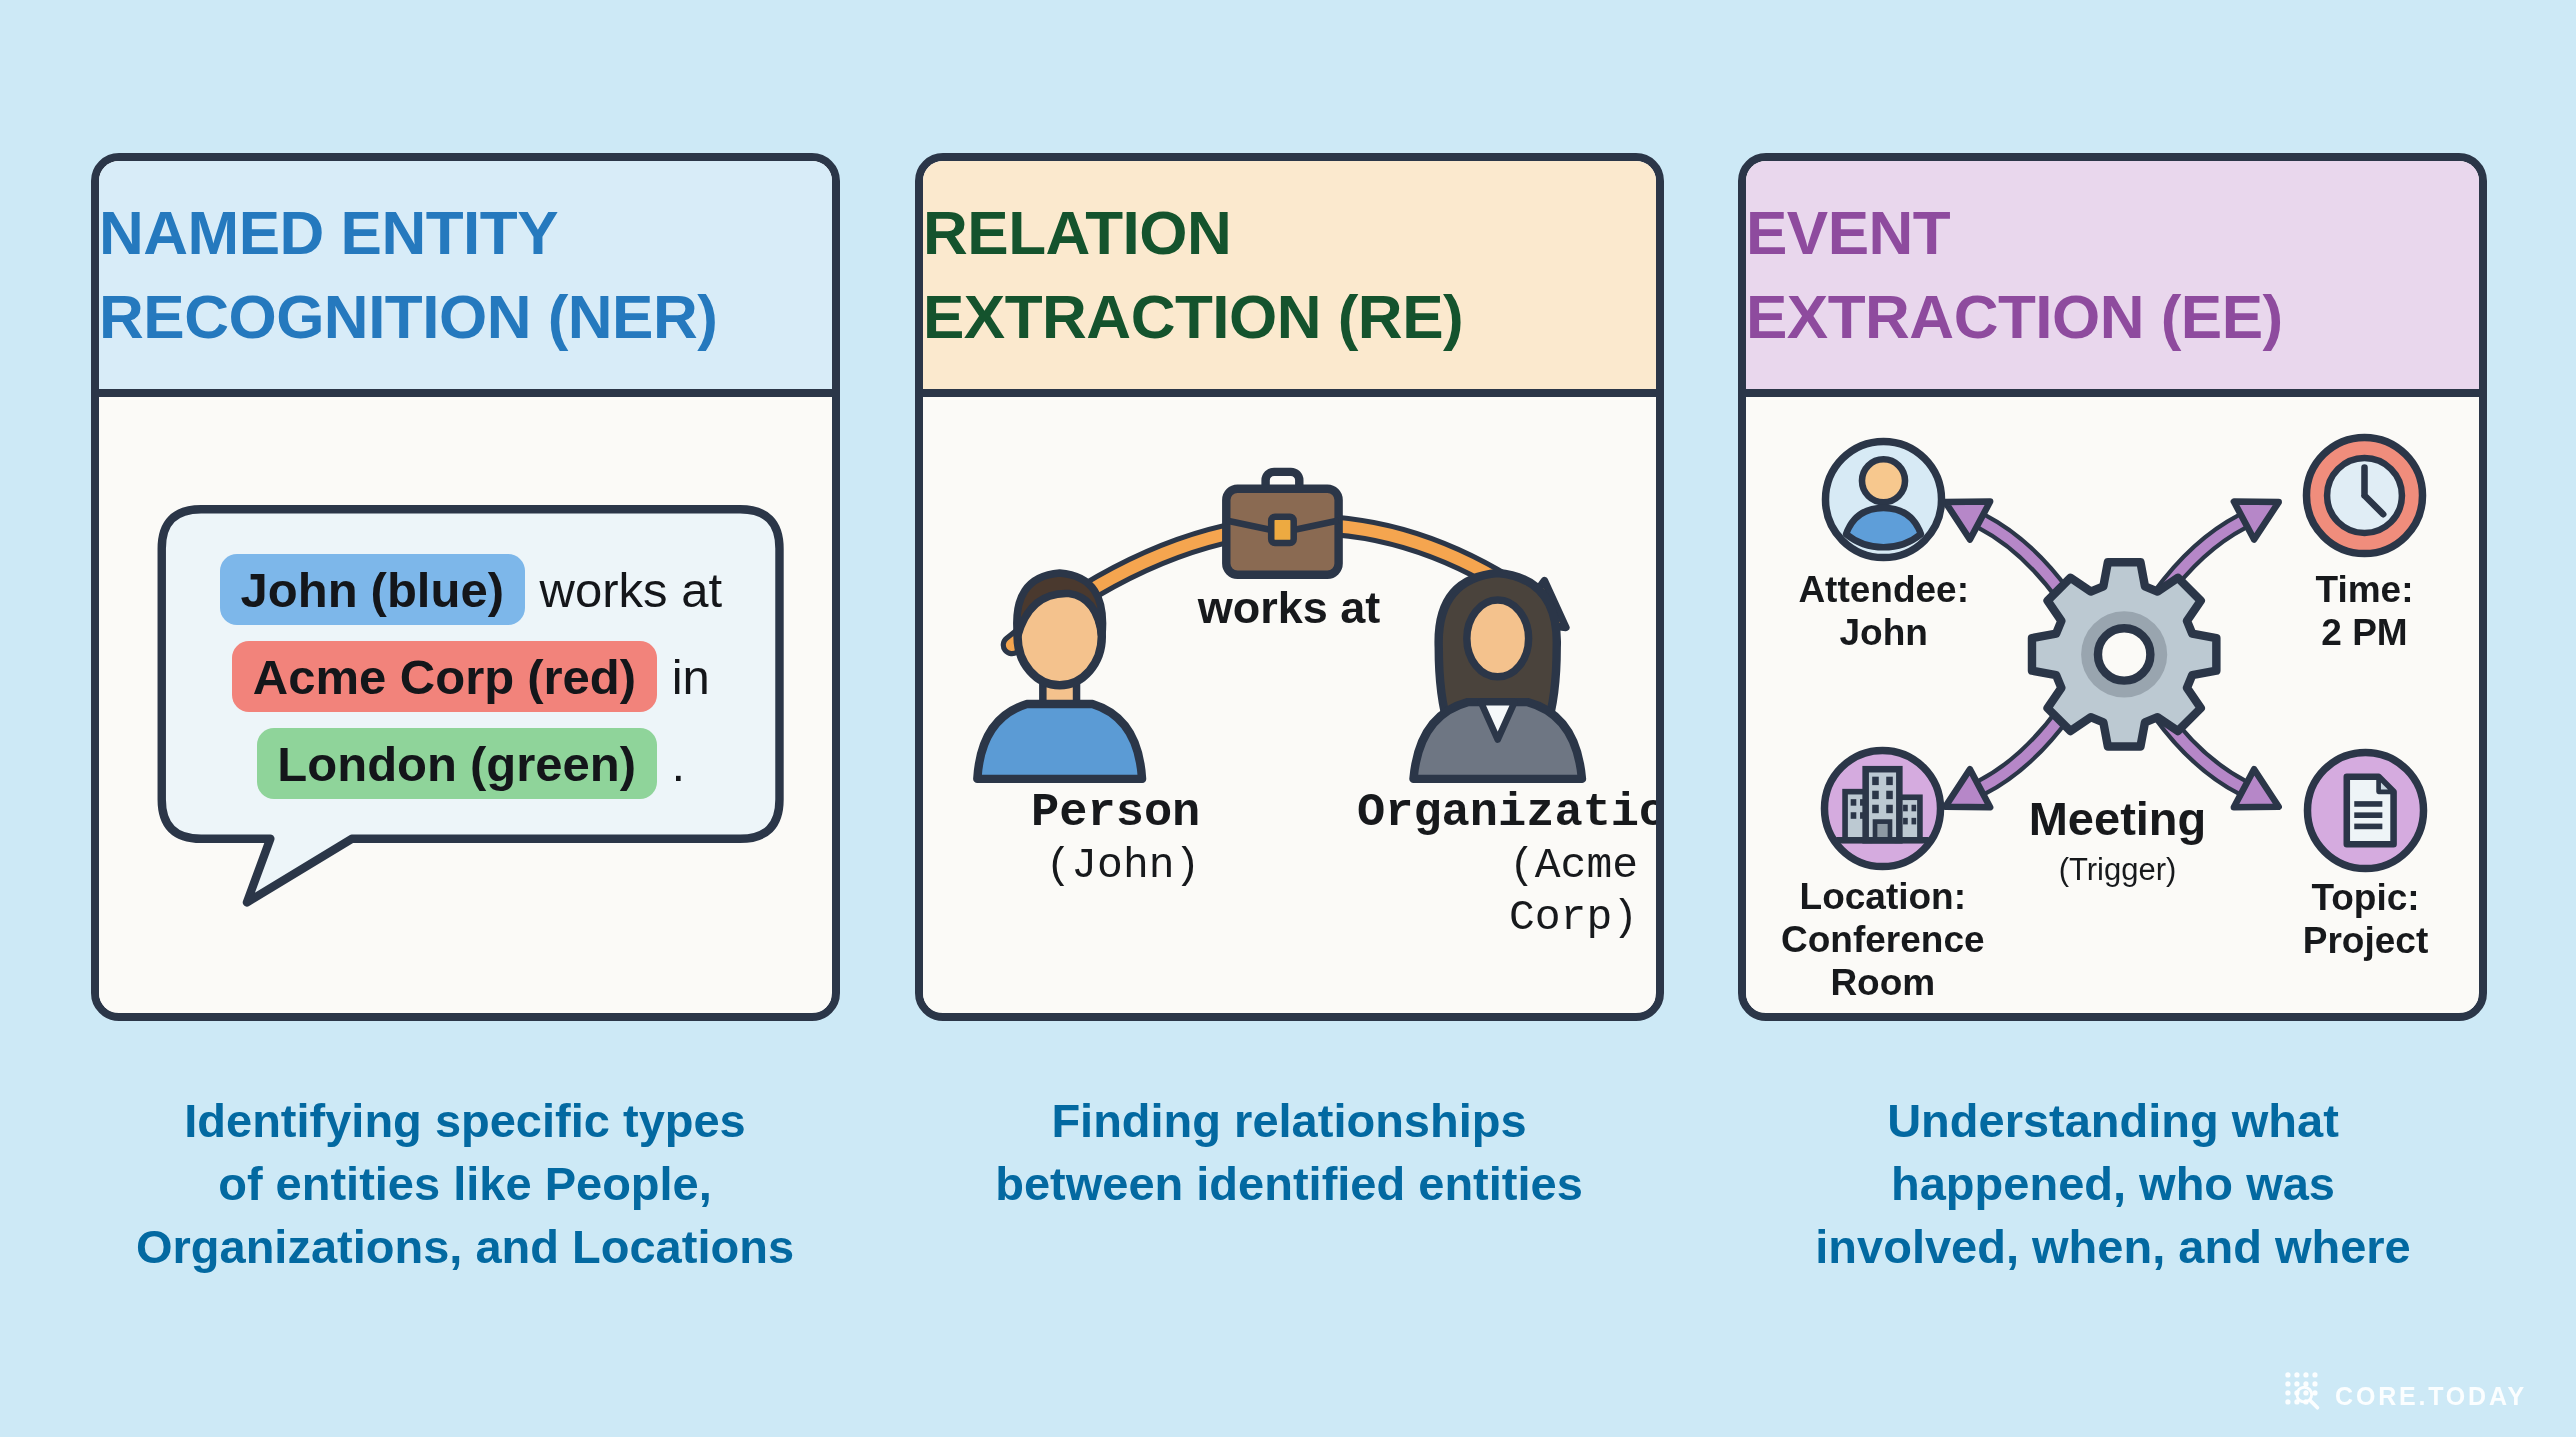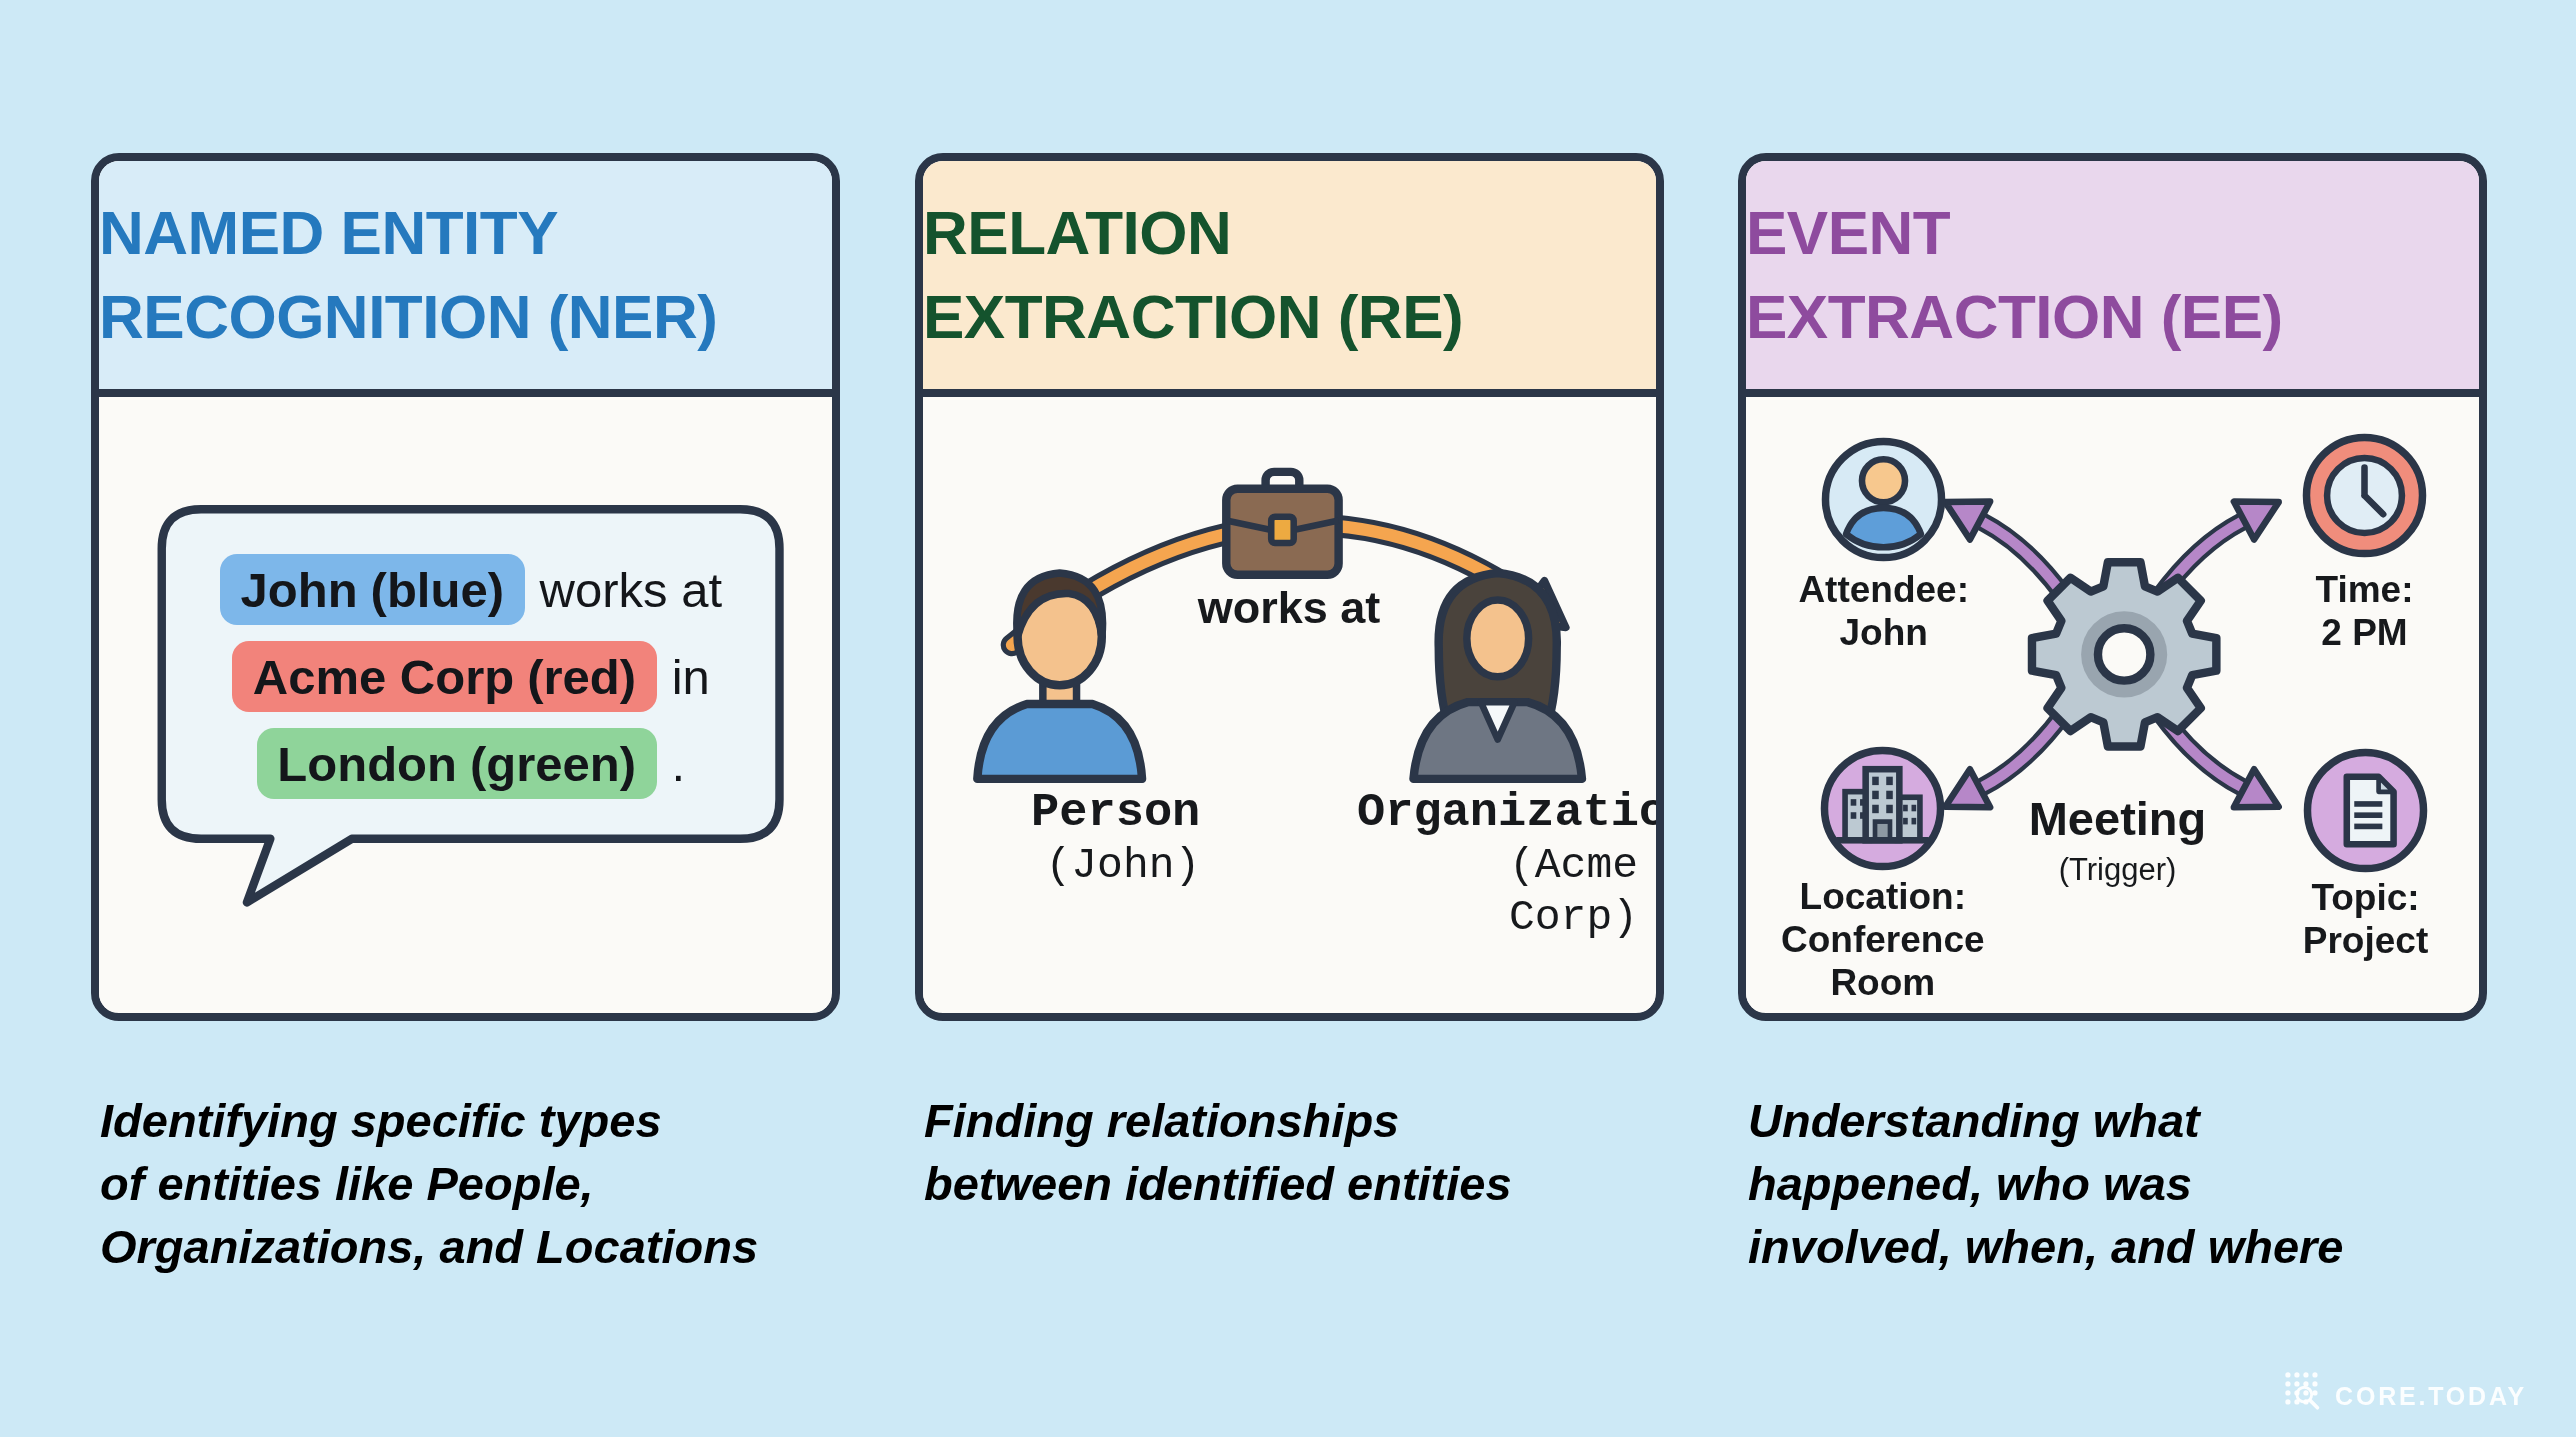--- a/index.html
+++ b/index.html
@@ -16,22 +16,22 @@
   }
   .card-header{
     height:228px;border-bottom:8.4px solid #2b3648;
     display:flex;flex-direction:column;align-items:flex-start;justify-content:center;
     font-weight:700;font-size:62px;line-height:84px;letter-spacing:-0.5px;
     text-align:center;
   }
   .card-body{position:relative;width:732px;height:614px;background:#fbfaf7;}
   .scene{position:absolute;left:0;top:0;width:732px;height:614px;}
   .caption{
-    position:absolute;top:1089px;width:730px;
-    font-weight:700;font-size:47px;line-height:63px;color:#000000;font-style:italic;
+    position:absolute;top:1089px;width:730px;text-align:center;
+    font-weight:700;font-size:47px;line-height:63px;color:#0369a1;
   }
   .caption span{display:block;}
   
   .bubble-row{
     position:absolute;left:63px;width:618px;height:87px;
     display:flex;align-items:center;justify-content:center;
     font-size:49px;white-space:nowrap;
   }
   .pill{
     display:inline-flex;align-items:center;

